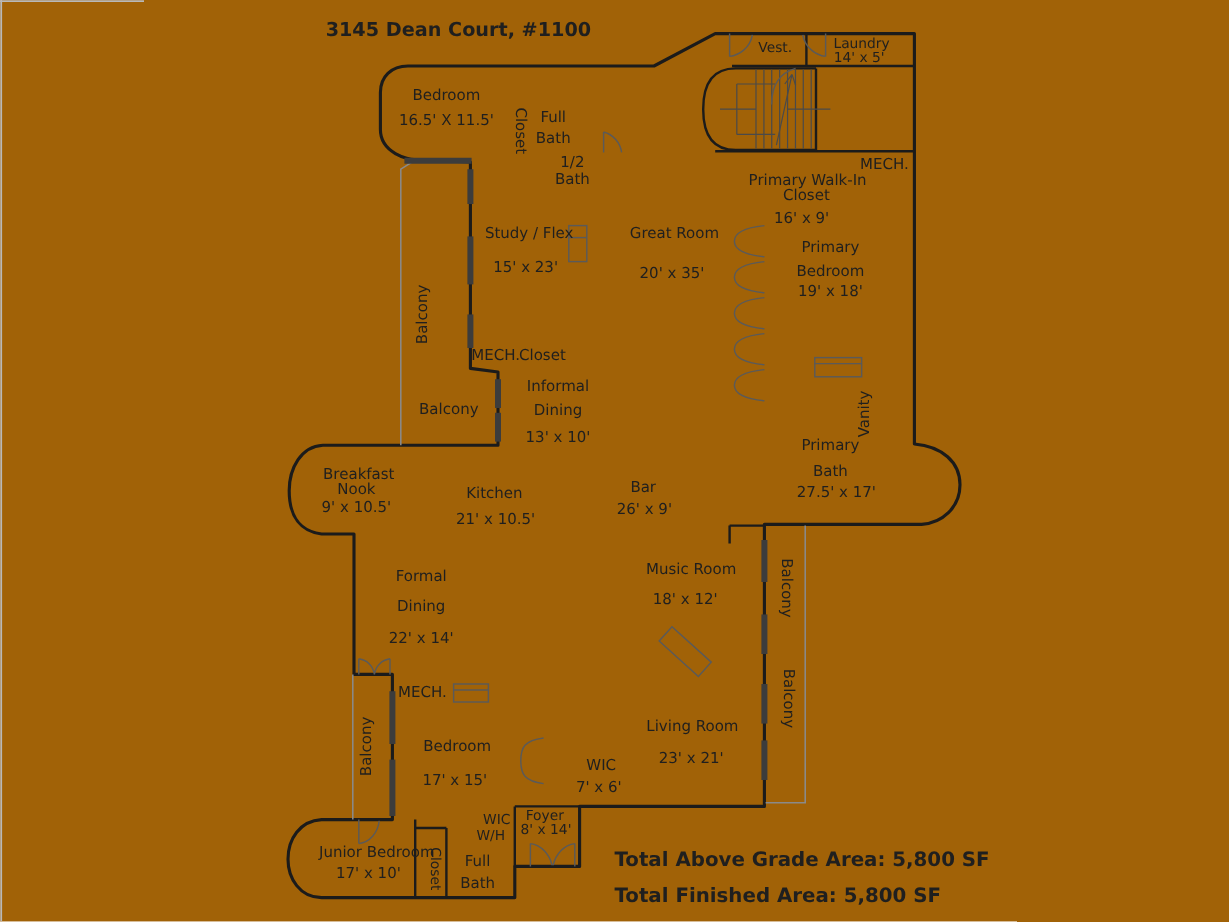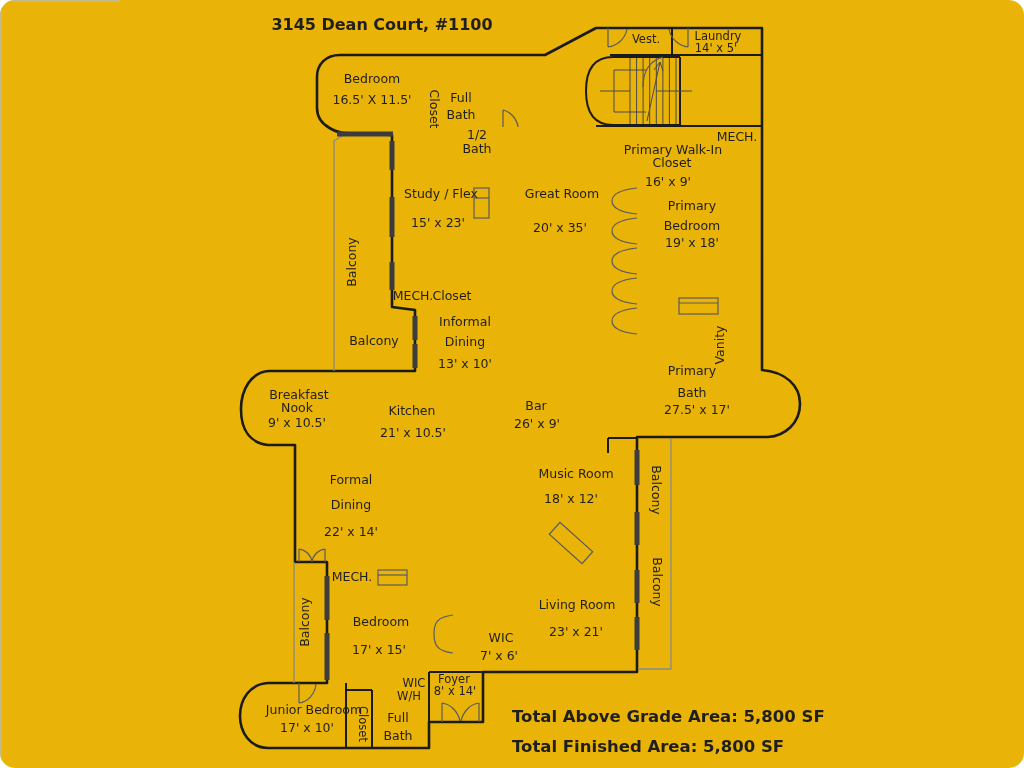--- a/index.html
+++ b/index.html
@@ -1,17 +1,17 @@
 <!DOCTYPE html>
 <html><head>
 <meta charset="utf-8">
 <style>
   html,body{margin:0;padding:0;background:#ffffff;}
-  #page{position:relative;width:1024px;height:768px;background:#eab308;overflow:hidden;
-        font-family:"DejaVu Sans", sans-serif;border-radius:15px;}
+  #page{position:relative;width:1024px;height:768px;background:#a16207;overflow:hidden;
+        font-family:"DejaVu Sans", sans-serif;}
   svg{position:absolute;left:0;top:0;}
   text{fill:#1f1f1f;}
   .lbl{font-family:"DejaVu Sans", sans-serif;font-size:12.5px;}
   .sm{font-family:"DejaVu Sans", sans-serif;font-size:11.5px;}
   .ttl{font-family:"DejaVu Sans", sans-serif;font-size:16px;font-weight:bold;}
   .tot{font-family:"DejaVu Sans", sans-serif;font-size:16.5px;font-weight:bold;}
   .wall{stroke:#1b1b1b;stroke-width:2.6;fill:none;stroke-linejoin:round;}
   .iwall{stroke:#1b1b1b;stroke-width:2;fill:none;}
   .thin{stroke:#4a4a4a;stroke-width:1;fill:none;}
   .rail{stroke:#8a8a8a;stroke-width:1.3;fill:none;}

